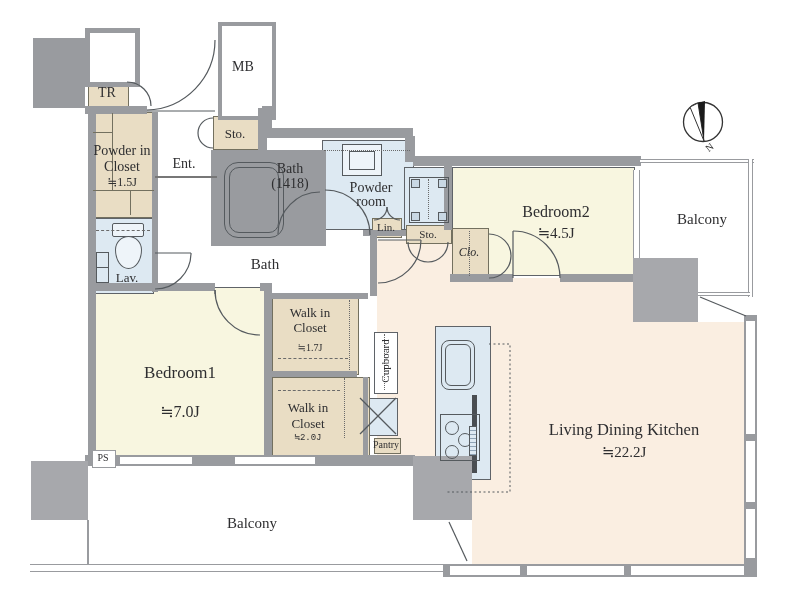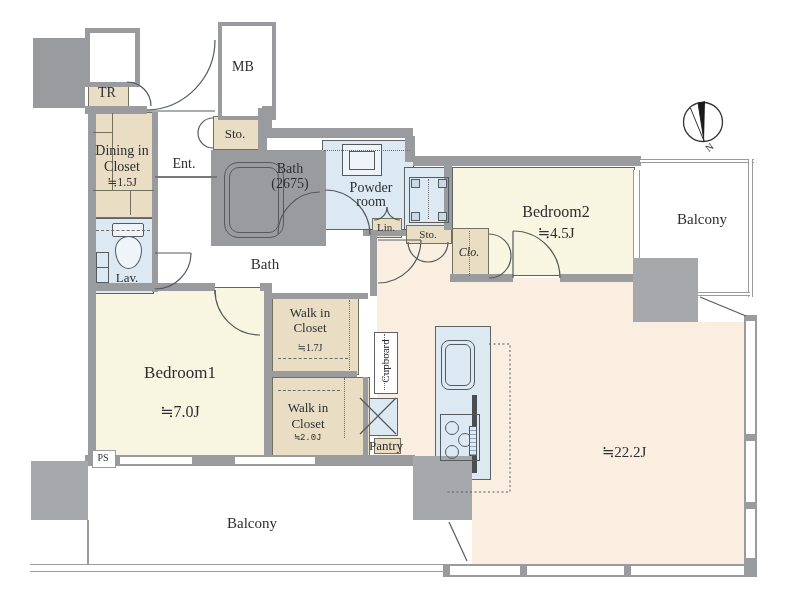--- a/index.html
+++ b/index.html
@@ -198,46 +198,47 @@
     </g>
 
     <g>
       <circle cx="703" cy="122" r="19.5" fill="#ffffff" stroke="#333" stroke-width="1.3"></circle>
       <polygon points="704,141 690,107 698,103" fill="#ffffff" stroke="#333" stroke-width="1"></polygon>
       <polygon points="704,141 698,103 705,101" fill="#1a1a1a"></polygon>
       <text x="707" y="153" font-size="10" fill="#222" transform="rotate(-38 707 150)" font-family="Liberation Serif, DejaVu Serif, serif">N</text>
     </g>
   </svg>
 
-  <div class="lbl" style="left:122px;top:151px;font-size:14px;">Dining in</div>
+  <div class="lbl" style="left:122px;top:151px;font-size:14px;">Powder in</div>
   <div class="lbl" style="left:122px;top:167px;font-size:14px;">Closet</div>
   <div class="lbl" style="left:122px;top:182px;font-size:12px;">≒1.5J</div>
   <div class="lbl" style="left:184px;top:164px;font-size:14px;">Ent.</div>
   <div class="lbl" style="left:107px;top:93px;font-size:14px;">TR</div>
   <div class="lbl" style="left:243px;top:67px;font-size:14px;">MB</div>
   <div class="lbl" style="left:235px;top:133px;font-size:13px;">Sto.</div>
   <div class="lbl" style="left:290px;top:169px;font-size:14px;">Bath</div>
-  <div class="lbl" style="left:290px;top:184px;font-size:14px;">(2675)</div>
+  <div class="lbl" style="left:290px;top:184px;font-size:14px;">(1418)</div>
   <div class="lbl" style="left:371px;top:188px;font-size:14px;">Powder</div>
   <div class="lbl" style="left:371px;top:202px;font-size:14px;">room</div>
   <div class="lbl" style="left:386px;top:227px;font-size:11px;">Lin.</div>
   <div class="lbl" style="left:428px;top:234px;font-size:11px;">Sto.</div>
   <div class="lbl" style="left:469px;top:252px;font-size:12px;font-style:italic;">Clo.</div>
   <div class="lbl" style="left:265px;top:264px;font-size:15px;">Bath</div>
   <div class="lbl" style="left:127px;top:277px;font-size:13px;">Lav.</div>
   <div class="lbl" style="left:556px;top:212px;font-size:16px;">Bedroom2</div>
   <div class="lbl" style="left:556px;top:233px;font-size:15px;">≒4.5J</div>
   <div class="lbl" style="left:702px;top:219px;font-size:15px;">Balcony</div>
   <div class="lbl" style="left:180px;top:372px;font-size:17px;">Bedroom1</div>
   <div class="lbl" style="left:180px;top:396px;font-size:16px;margin-top:16px;">≒7.0J</div>
   <div class="lbl" style="left:310px;top:312px;font-size:13px;">Walk in</div>
   <div class="lbl" style="left:310px;top:327px;font-size:13px;">Closet</div>
   <div class="lbl" style="left:310px;top:348px;font-size:10px;">≒1.7J</div>
   <div class="lbl" style="left:308px;top:407px;font-size:13px;">Walk in</div>
   <div class="lbl" style="left:308px;top:423px;font-size:13px;">Closet</div>
   <div class="lbl" style="left:308px;top:438px;font-size:9px;font-family:Liberation Mono, monospace;">≒2.0J</div>
   <div class="lbl" style="left:385px;top:361px;font-size:11px;transform:translate(-50%,-50%) rotate(-90deg);">Cupboard</div>
-  <div class="lbl" style="left:386px;top:445px;font-size:13px;text-align:right;">Pantry</div>
+  <div class="lbl" style="left:386px;top:445px;font-size:10px;text-align:right;">Pantry</div>
+  <div class="lbl" style="left:624px;top:430px;font-size:16.5px;">Living Dining Kitchen</div>
   <div class="lbl" style="left:624px;top:452px;font-size:15px;">≒22.2J</div>
   <div class="lbl" style="left:103px;top:458px;font-size:10px;z-index:41;">PS</div>
   <div class="lbl" style="left:252px;top:523px;font-size:15px;">Balcony</div>
 
 </div>
 
 </body></html>

